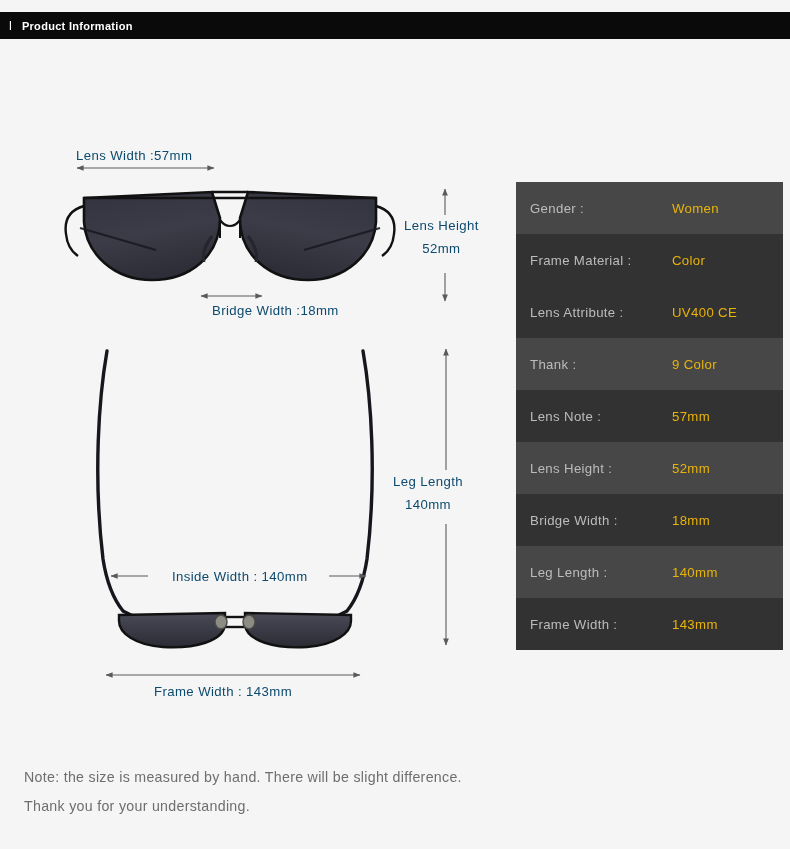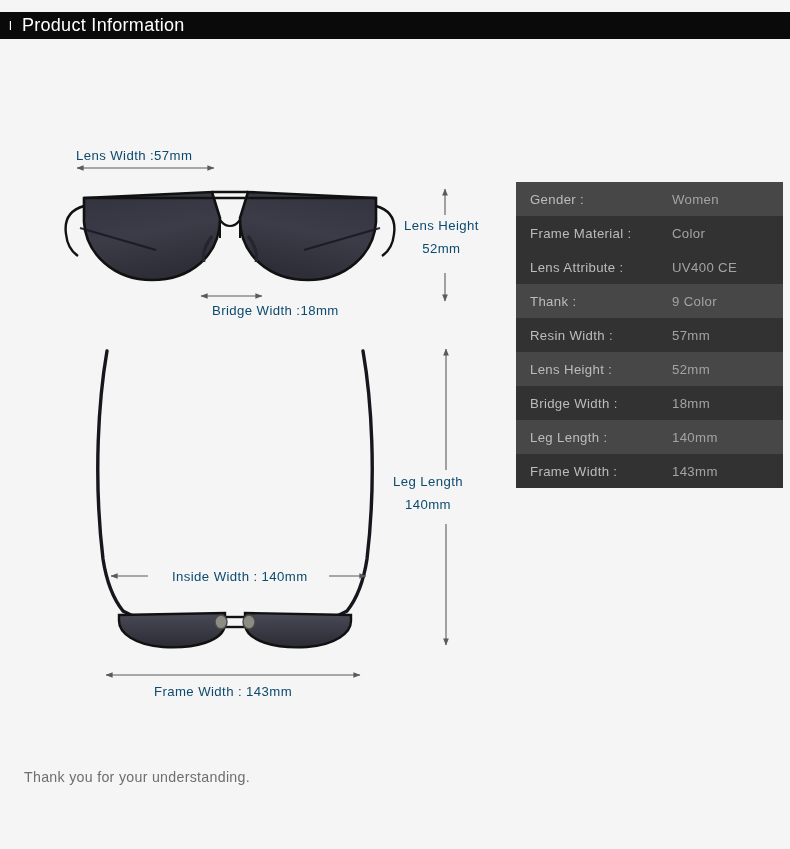--- a/index.html
+++ b/index.html
@@ -29,52 +29,52 @@
   .header-tick {
     color: #ffffff;
     font-size: 13px;
     line-height: 1;
     margin-left: 9px;
     margin-right: 10px;
     font-weight: 300;
   }
   .header-title {
     color: #ffffff;
-    font-size: 18px;
+    font-size: 11px;
     letter-spacing: 0.3px;
-    font-weight: 400;
+    font-weight: 700;
   }
 
   
   .spec-table {
     position: absolute;
     left: 516px;
     top: 182px;
     width: 267px;
     border-collapse: collapse;
   }
   .spec-row {
     display: flex;
     align-items: center;
-    height: 34px;
+    height: 52px;
     box-sizing: border-box;
   }
   .spec-row.odd  { background: #474747; }
   .spec-row.even { background: #323232; }
   .spec-label {
     width: 156px;
     padding-left: 14px;
     box-sizing: border-box;
     color: #bcbcbc;
     font-size: 13.2px;
     letter-spacing: 0.35px;
     white-space: nowrap;
   }
   .spec-value {
-    color: #a3a3a3;
+    color: #eab308;
     font-size: 13.2px;
     letter-spacing: 0.35px;
     white-space: nowrap;
   }
 
   
   .dim {
     position: absolute;
     color: #0c4a6e;
     font-size: 13.2px;
@@ -244,21 +244,21 @@
     </div>
     <div class="spec-row even">
       <div class="spec-label">Lens Attribute :</div>
       <div class="spec-value">UV400 CE</div>
     </div>
     <div class="spec-row odd">
       <div class="spec-label">Thank :</div>
       <div class="spec-value">9 Color</div>
     </div>
     <div class="spec-row even">
-      <div class="spec-label">Resin Width :</div>
+      <div class="spec-label">Lens Note :</div>
       <div class="spec-value">57mm</div>
     </div>
     <div class="spec-row odd">
       <div class="spec-label">Lens Height :</div>
       <div class="spec-value">52mm</div>
     </div>
     <div class="spec-row even">
       <div class="spec-label">Bridge Width :</div>
       <div class="spec-value">18mm</div>
     </div>
@@ -266,14 +266,15 @@
       <div class="spec-label">Leg Length :</div>
       <div class="spec-value">140mm</div>
     </div>
     <div class="spec-row even">
       <div class="spec-label">Frame Width :</div>
       <div class="spec-value">143mm</div>
     </div>
   </div>
 
 <div class="note">
+  <span>Note: the size is measured by hand. There will be slight difference.</span>
   <span>Thank you for your understanding.</span>
 </div>
 
 </body></html>

